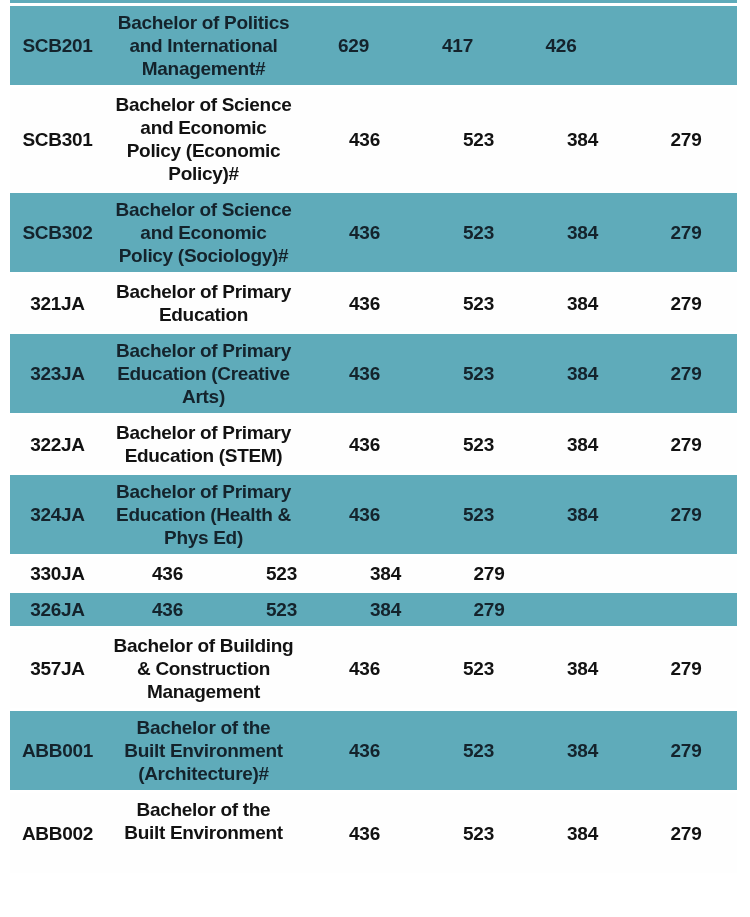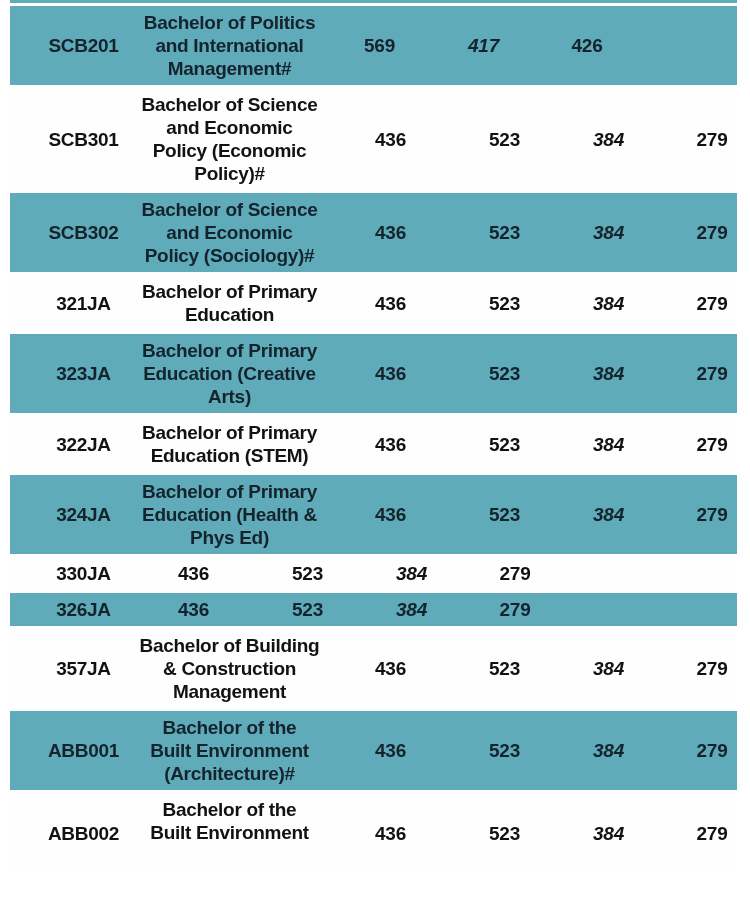--- a/index.html
+++ b/index.html
@@ -39,45 +39,45 @@
     padding: 5px 0;
     margin-bottom: 3px;
     font-weight: 700;
     font-size: 19px;
     line-height: 23px;
     letter-spacing: -0.3px;
   }
   .row.teal { background: var(--teal); color: var(--text-dark); }
   .row.white { background: var(--plain); color: var(--text-black); }
   .cell { text-align: center; }
-  .cell.code { width: 95px; flex: 0 0 95px; margin-left: 26px; }
+  .cell.code { width: 95px; flex: 0 0 95px; }
   .cell.name {
     width: 197px; flex: 0 0 197px;
     white-space: pre-line;
   }
   .cell.n1 { width: 125px; flex: 0 0 125px; }
   .cell.n2 { width: 103px; flex: 0 0 103px; }
-  .cell.n3 { width: 105px; flex: 0 0 105px; font-style: italic; }
+  .cell.n3 { width: 105px; flex: 0 0 105px; }
   .cell.n4 { width: 102px; flex: 0 0 102px; }
   .row.last { min-height: 80px; }
   .row.last .cell.name { align-self: flex-start; }
 </style>
 </head>
 <body>
 
 <div class="page">
   <div class="table-wrap">
     <div class="row-sliver"></div>
     <div>
         <div class="row teal">
     <div class="cell code">SCB201</div>
     <div class="cell name">Bachelor of Politics
 and International
 Management#</div>
-    <div class="cell n2">569</div>
+    <div class="cell n2">629</div>
     <div class="cell n3">417</div>
     <div class="cell n4">426</div>
   </div>
         <div class="row white">
     <div class="cell code">SCB301</div>
     <div class="cell name">Bachelor of Science
 and Economic
 Policy (Economic
 Policy)#</div>
     <div class="cell n1">436</div>

